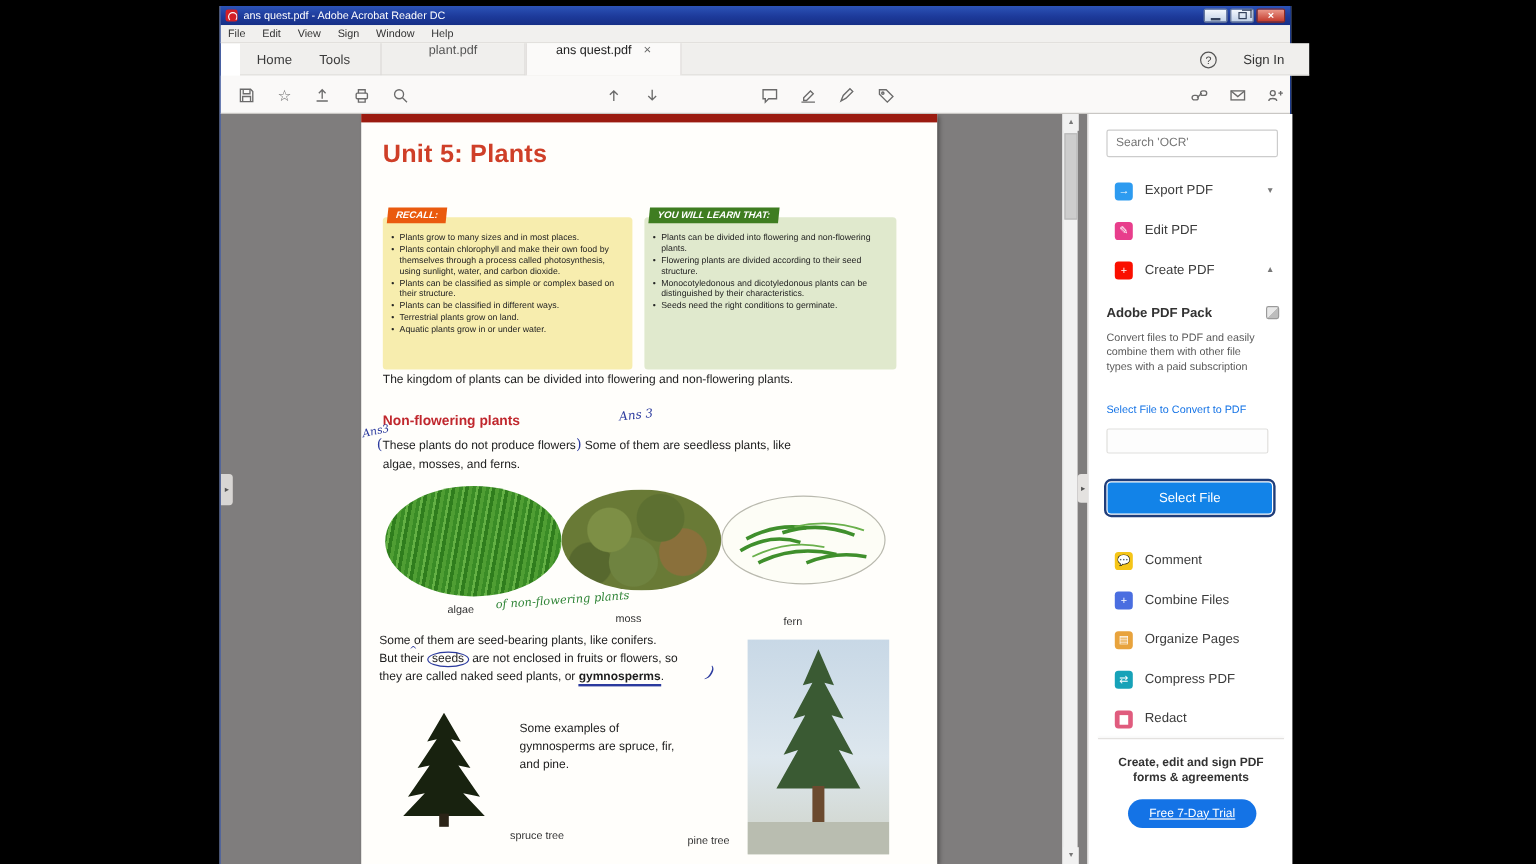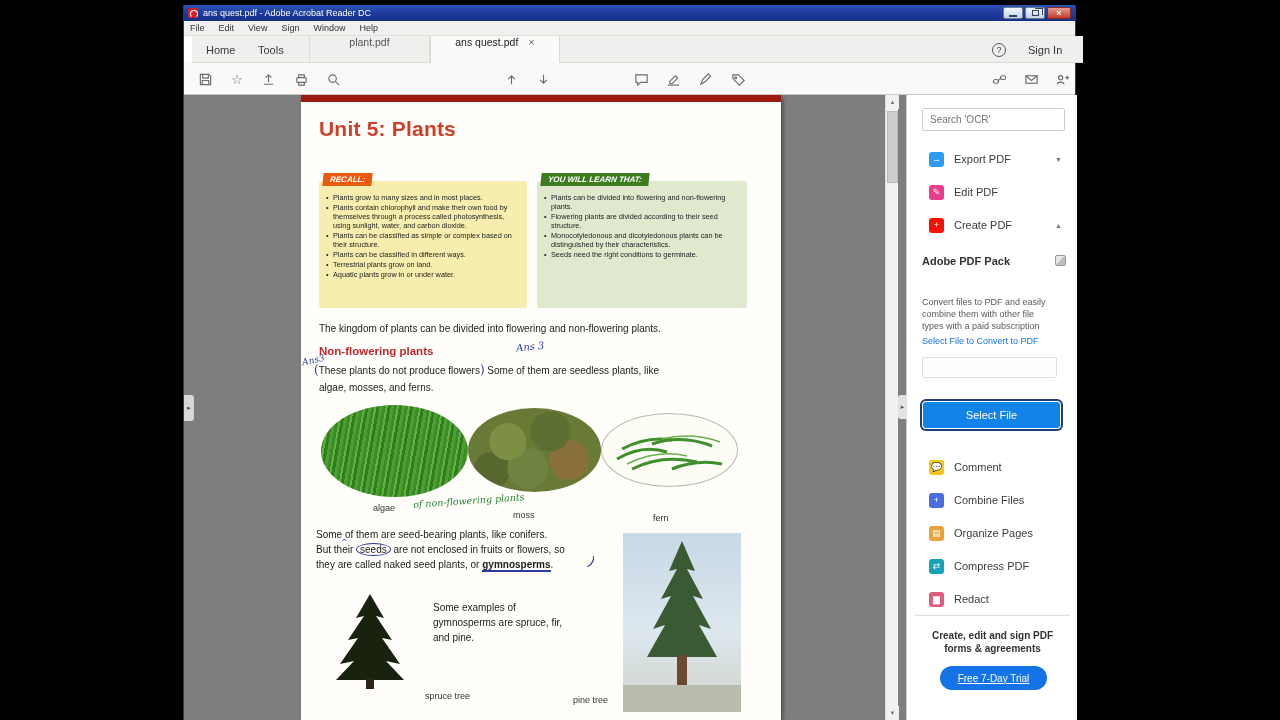--- a/index.html
+++ b/index.html
@@ -24,21 +24,21 @@
   .g-min { width:8px; height:2px; background:#33415c; margin-top:5px; }
   .g-restore { width:7px; height:6px; border:1px solid #33415c; position:relative; }
   .g-restore::before { content:""; position:absolute; left:2px; top:-3px; width:7px; height:6px; border:1px solid #33415c; border-bottom:none; border-left:none; }
 
   
   .menubar { position:absolute; left:0; top:16px; width:100%; height:15px; background:#f1f0ee;
              border-bottom:1px solid #e2e0dd; display:flex; align-items:center; padding-left:6px; gap:14px; }
   .menubar span { font-size:9px; color:#333; cursor:default; }
 
   
-  .tabbar { position:absolute; left:8px; top:31px; width:100%; height:27px; background:#f0efed; border-bottom:1px solid #dddbd8; }
+  .tabbar { position:absolute; left:16px; top:31px; width:100%; height:27px; background:#f0efed; border-bottom:1px solid #dddbd8; }
   .navtab { position:absolute; top:0; height:27px; display:flex; align-items:center; font-size:11px; color:#3b3b3b; padding:0 10px; }
   .doctab { position:absolute; top:0; height:27px; display:flex; justify-content:center;
             font-size:10.5px; color:#555; border-left:1px solid #dcdad7; border-right:1px solid #dcdad7; }
   .doctab.active { background:#fbfaf9; color:#222; }
   .closex { margin-left:10px; color:#666; font-size:11px; }
   .helpcircle { position:absolute; top:7px; width:14px; height:14px; border:1px solid #555; border-radius:50%;
                 font-size:9px; color:#444; display:flex; align-items:center; justify-content:center; }
   .signin { position:absolute; top:0; height:27px; display:flex; align-items:center; font-size:11px; color:#333; }
 
   
@@ -102,21 +102,21 @@
   .searchbox { position:absolute; left:15px; top:13px; width:143px; height:23px; border:1px solid #ccc; border-radius:2px;
                font-size:10px; padding:0 7px; color:#333; background:#fff; }
   .toolrow { position:absolute; left:0; width:171px; height:24px; display:flex; align-items:center; cursor:default; }
   .toolrow .ticn { width:15px; height:15px; border-radius:3px; margin:0 10px 0 22px; display:flex; align-items:center;
                    justify-content:center; color:#fff; font-size:9px; line-height:1; flex:0 0 auto; }
   .toolrow .tlabel { font-size:11px; color:#3b3b3b; flex:1; }
   .toolrow .chev { font-size:7px; color:#777; margin-right:16px; }
   .packtitle { position:absolute; left:15px; top:160px; font-size:11px; font-weight:bold; color:#323232; }
   .packicon { position:absolute; left:148px; top:160px; width:11px; height:11px; border:1px solid #9a9a9a; border-radius:2px;
               background:linear-gradient(135deg,#e8e8e8 50%,#bdbdbd 50%); }
-  .packdesc { position:absolute; left:15px; top:180px; width:128px; font-size:9px; line-height:12px; color:#5a5a5a;margin-top:21px; }
+  .packdesc { position:absolute; left:15px; top:180px; width:128px; font-size:9px; line-height:12px; color:#5a5a5a; }
   .packlink { position:absolute; left:15px; top:241px; font-size:9px; color:#1473e6; }
   .convertinput { position:absolute; left:15px; top:262px; width:135px; height:21px; border:1px solid #e0dfdd; border-radius:2px; background:#fdfdfd; }
   .selectfile { position:absolute; left:16px; top:307px; width:137px; height:26px; background:#1283e8; color:#fff;
                 font-size:11px; border:none; border-radius:3px; box-shadow:0 0 0 1px #fff, 0 0 0 3px #1f3d7a; }
   .divider { position:absolute; left:8px; top:520px; width:155px; height:1px; background:#e3e1df; box-shadow:0 -1px 2px rgba(0,0,0,.06); }
   .promo { position:absolute; left:10px; top:534px; width:151px; text-align:center; font-size:10px; font-weight:bold; color:#323232; line-height:13px; }
   .trialbtn { position:absolute; left:33px; top:571px; width:107px; height:24px; border:none; border-radius:12px;
               background:#1473e6; color:#fff; font-size:10px;text-decoration:underline; }
   .panelcollapse { position:absolute; left:-9px; top:300px; width:9px; height:24px; background:#e4e2e0; color:#555;
                    font-size:7px; display:flex; align-items:center; justify-content:center; border-radius:3px 0 0 3px; }
@@ -274,21 +274,21 @@
       <div class="infobox learnbox">
         <div class="boxlabel">YOU WILL LEARN THAT:</div>
         <ul class="bullets">
           <li>Plants can be divided into flowering and non-flowering plants.</li>
           <li>Flowering plants are divided according to their seed structure.</li>
           <li>Monocotyledonous and dicotyledonous plants can be distinguished by their characteristics.</li>
           <li>Seeds need the right conditions to germinate.</li>
         </ul>
       </div>
 
-      <div class="ptext" style="left:18px; top:226px; width:450px">The kingdom of plants can be divided into flowering and non-flowering plants.</div>
+      <div class="ptext" style="left:18px; top:214px; width:450px">The kingdom of plants can be divided into flowering and non-flowering plants.</div>
 
       <div class="redhead">Non-flowering plants</div>
       <span class="hand" style="left:215px; top:246px; font-size:10px; transform:rotate(-6deg)">Ans 3</span>
       <span class="hand" style="left:1px; top:260px; font-size:9px; transform:rotate(-12deg)">Ans3</span>
 
       <div class="ptext" style="left:18px; top:285px; width:300px">algae, mosses, and ferns.</div>
       <div class="ptext" style="left:13px; top:268px; width:460px">
         <span class="paren">(</span><span>These plants do not produce flowers</span><span class="paren">)</span><span> Some of them are seedless plants, like</span>
       </div>
 

